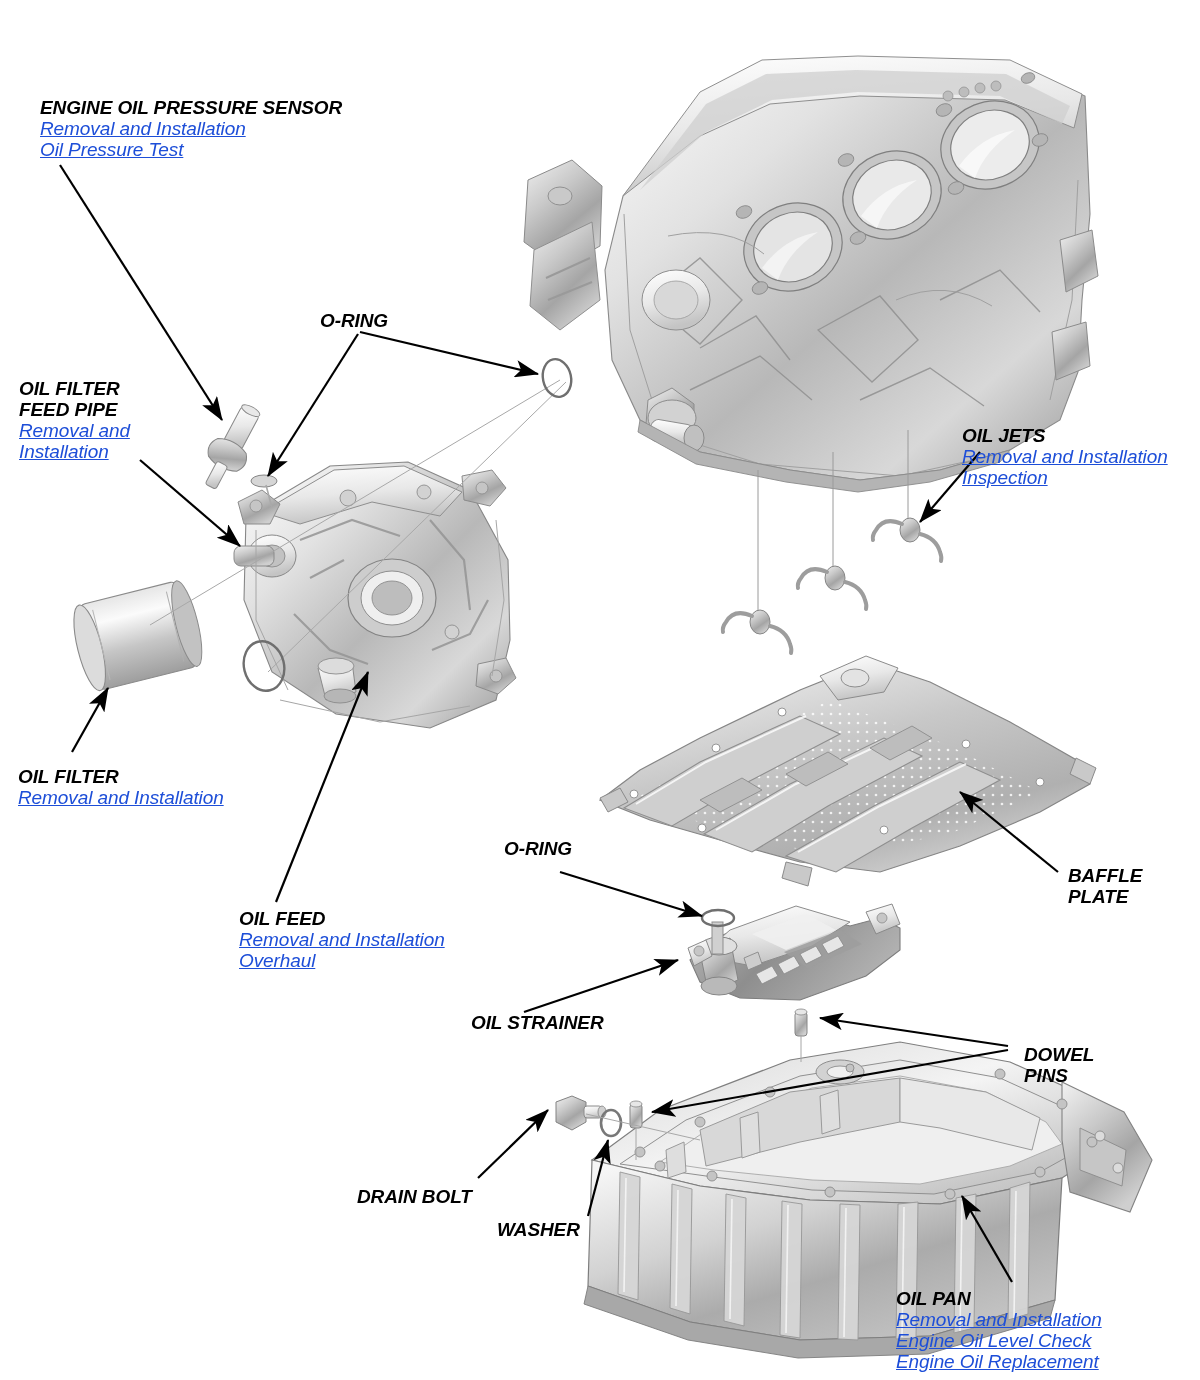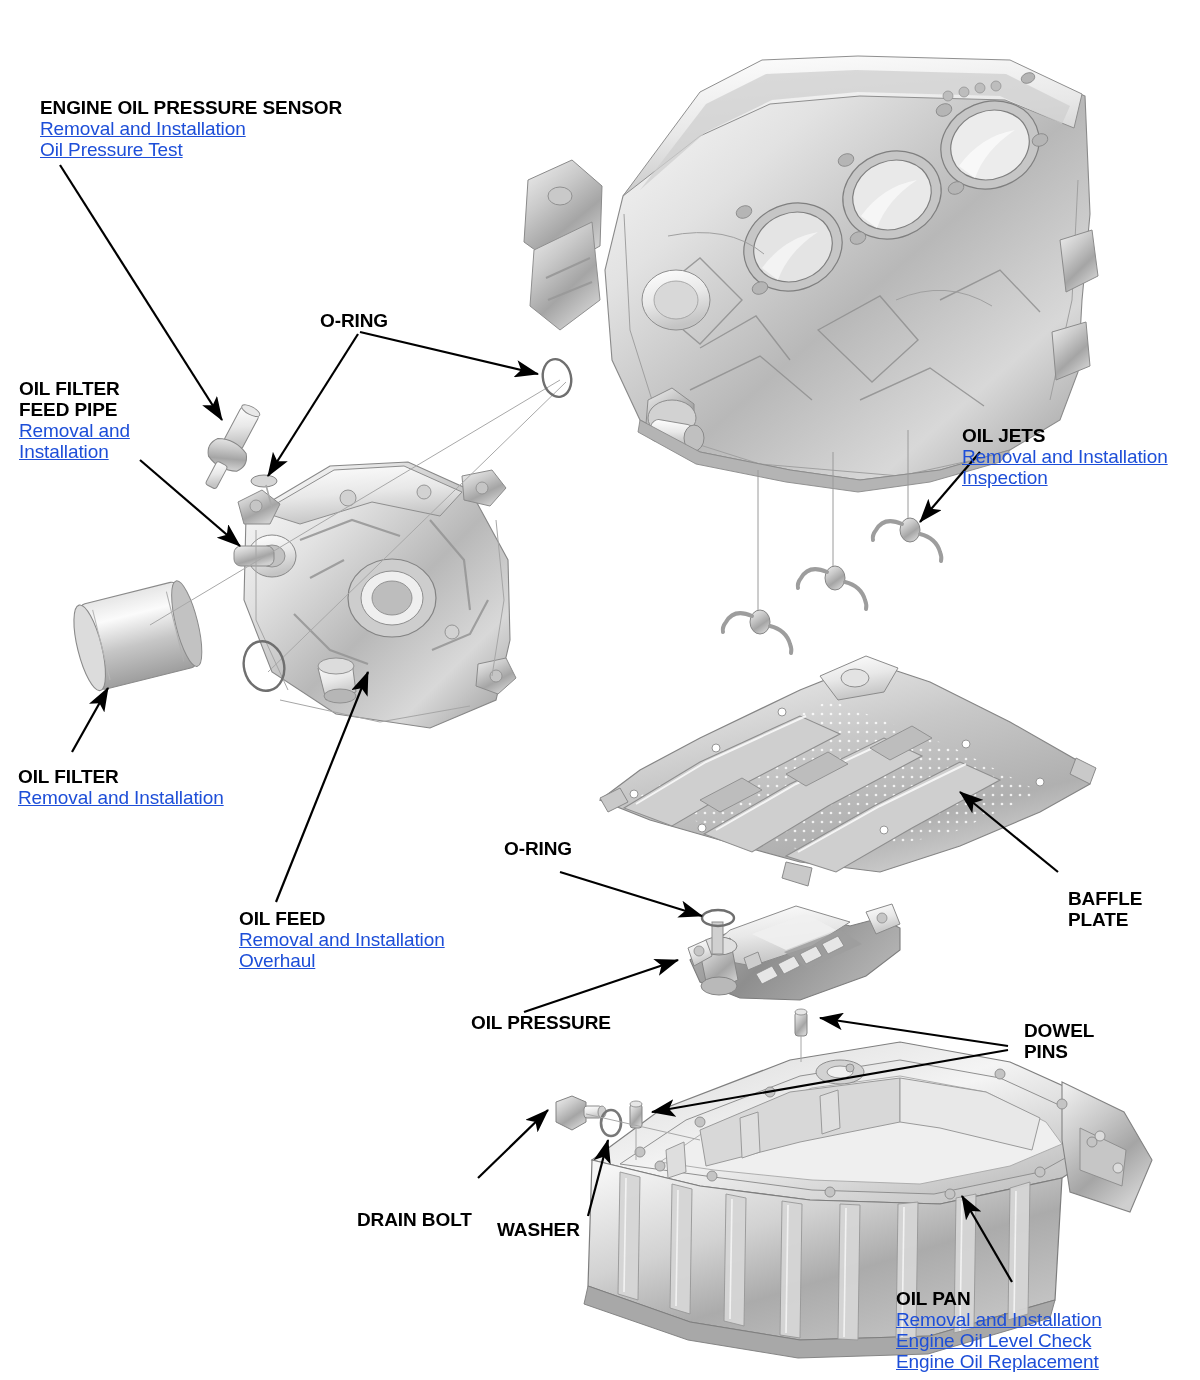--- a/index.html
+++ b/index.html
@@ -7,20 +7,21 @@
     padding: 0;
     background: #ffffff;
   }
   #page {
     position: relative;
     width: 1200px;
     height: 1380px;
     background: #ffffff;
     font-family: "Liberation Sans", sans-serif;
     overflow: hidden;
+    font-style: italic;
   }
   #art {
     position: absolute;
     left: 0; top: 0;
     width: 1200px;
     height: 1380px;
   }
   .callout {
     position: absolute;
     white-space: nowrap;
@@ -524,39 +525,39 @@
     <span class="link">Removal and Installation</span>
     <span class="link">Overhaul</span>
   </div>
 
   <div class="callout" style="left:962px; top:425px;">
     <div class="title">OIL JETS</div>
     <span class="link">Removal and Installation</span>
     <span class="link">Inspection</span>
   </div>
 
-  <div class="callout twoline" style="left:1068px; top:865px;margin-top:23px;">
+  <div class="callout twoline" style="left:1068px; top:865px;">
     <div class="title">BAFFLE
 PLATE</div>
   </div>
 
   <div class="callout" style="left:504px; top:838px;">
     <div class="title">O-RING</div>
   </div>
 
   <div class="callout" style="left:471px; top:1012px;">
-    <div class="title">OIL PRESSURE</div>
-  </div>
-
-  <div class="callout twoline" style="left:1024px; top:1020px;">
+    <div class="title">OIL STRAINER</div>
+  </div>
+
+  <div class="callout twoline" style="left:1024px; top:1044px;">
     <div class="title">DOWEL
 PINS</div>
   </div>
 
-  <div class="callout" style="left:357px; top:1186px;margin-top:23px;">
+  <div class="callout" style="left:357px; top:1186px;">
     <div class="title">DRAIN BOLT</div>
   </div>
 
   <div class="callout" style="left:481px; top:1219px;margin-left:16px;">
     <div class="title">WASHER</div>
   </div>
 
   <div class="callout" style="left:896px; top:1288px;">
     <div class="title">OIL PAN</div>
     <span class="link">Removal and Installation</span>

